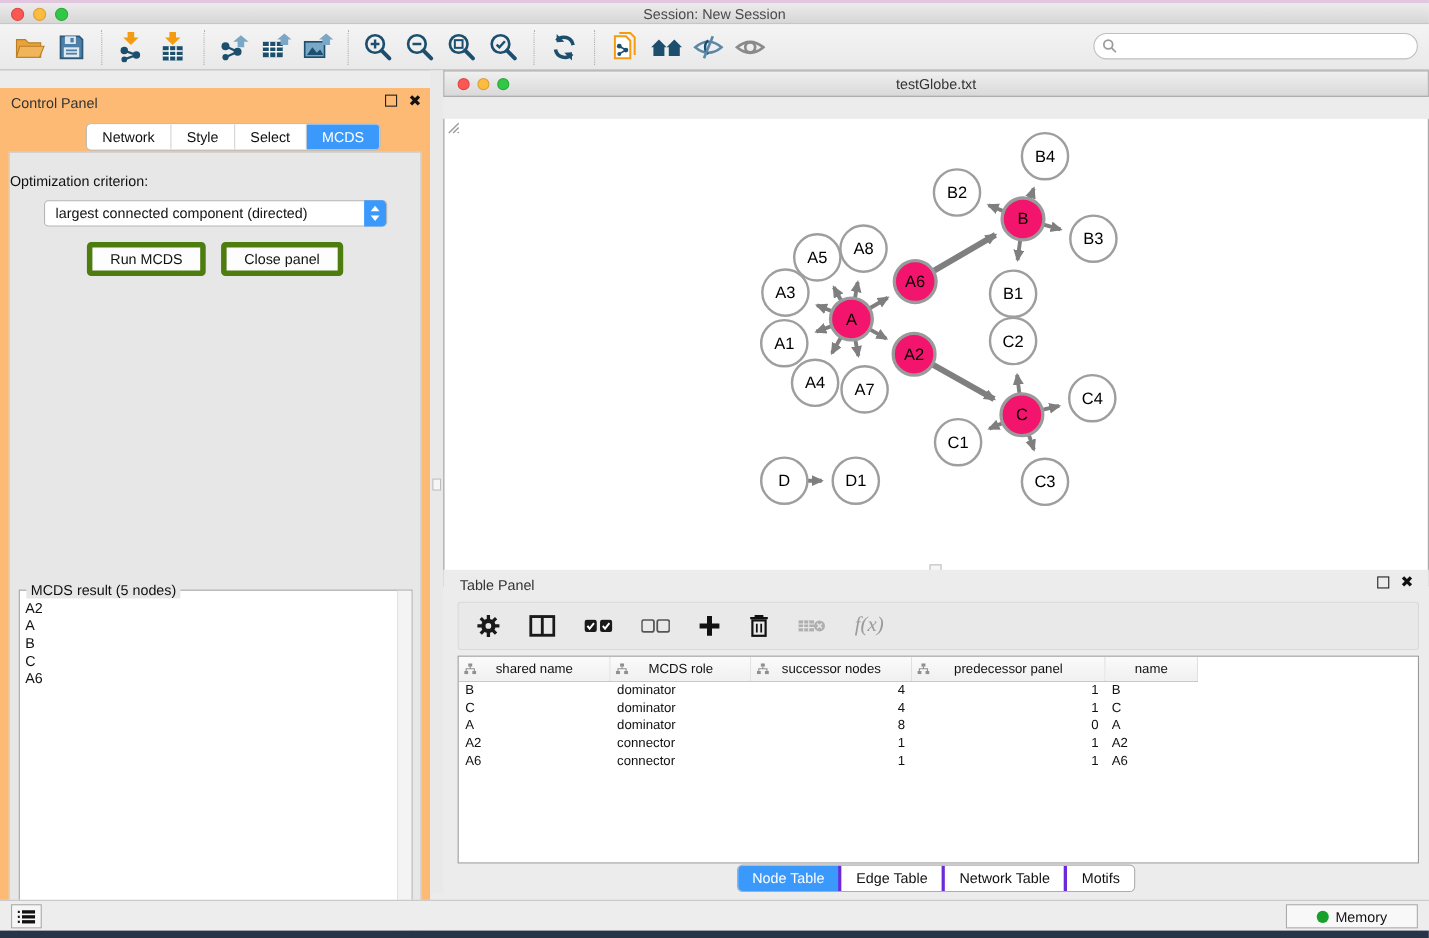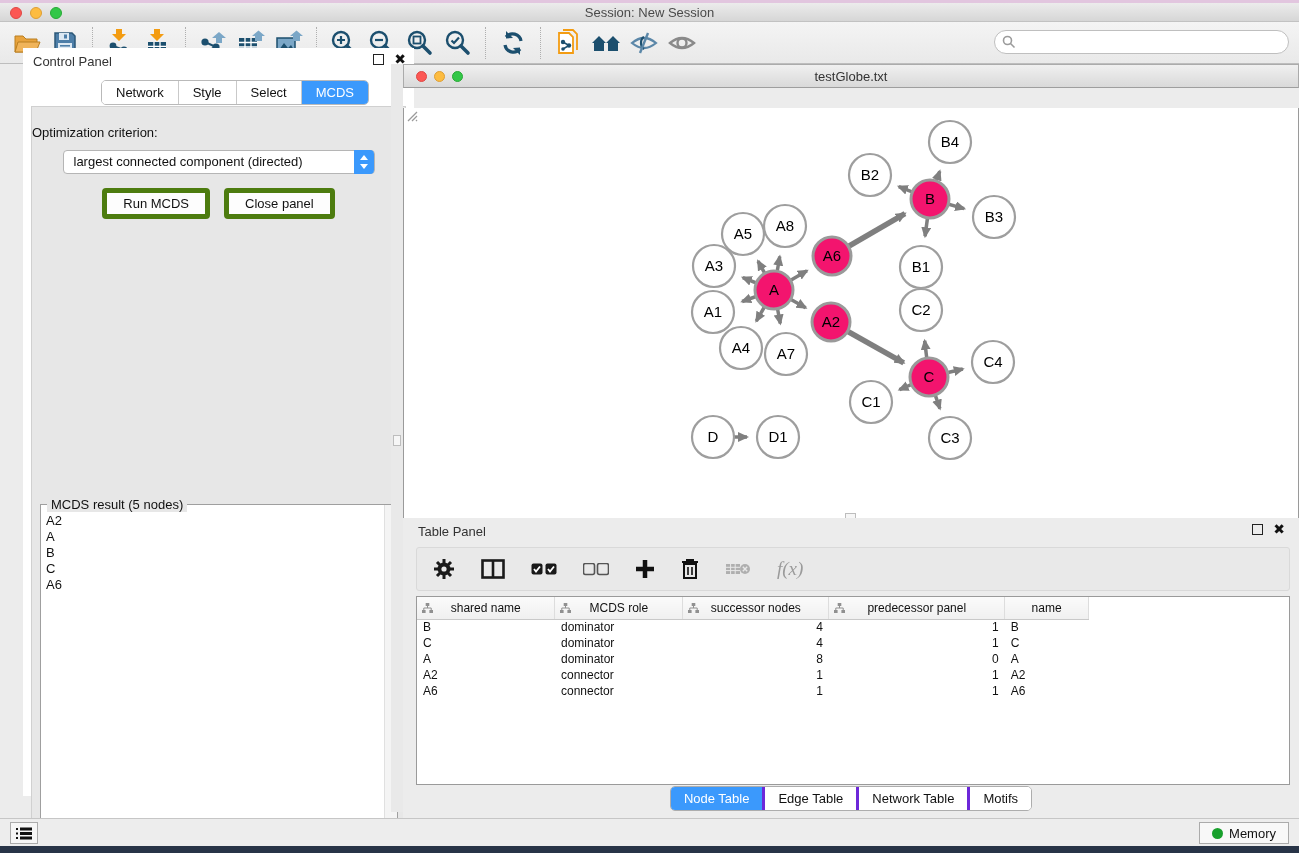--- a/index.html
+++ b/index.html
@@ -17,21 +17,21 @@
   .light.green { background:#33C748; border:1px solid #27AA35; }
 
   .toolbar { position:absolute; left:0; top:22px; width:1299px; height:42px; background:linear-gradient(#F4F4F4,#E9E9E9); border-bottom:1px solid #BDBDBD; display:flex; align-items:center; padding-left:8px; }
   .tbtn { width:38px; height:34px; display:flex; align-items:center; justify-content:center; }
   .tsep { width:1px; height:32px; margin:0 8px; border-left:1px dotted #AFAFAF; }
   .search-wrap { position:absolute; right:10px; top:8px; width:295px; height:24px; }
   .search-wrap input { width:100%; height:100%; border:1px solid #BFBFBF; border-radius:12px; padding-left:26px; font-size:12px; background:#fff; outline:none; }
   .search-glass { position:absolute; left:8px; top:5px; }
 
   
-  .control-panel { position:absolute; left:0; top:48px; width:391px; height:748px; background:#ffffff;margin-left:23px; }
+  .control-panel { position:absolute; left:0; top:80px; width:391px; height:748px; background:#fdba74; }
   .panel-head { position:relative; height:26px; padding:6px 10px 0 10px; font-size:13px; color:#333; }
   .panel-icons { position:absolute; right:8px; top:6px; display:flex; gap:10px; align-items:center; }
   .float-box { width:11px; height:11px; border:1.5px solid #222; background:transparent; }
   .close-x { font-size:14px; font-weight:bold; color:#111; line-height:11px; }
 
   .seg-tabs { position:absolute; left:78px; top:32px; display:flex; border:1px solid #B9B9B9; border-radius:5px; overflow:hidden; background:#fff; }
   .seg { padding:4px 14px; font-size:13px; color:#111; background:#fff; border-right:1px solid #C9C9C9; }
   .seg:last-child { border-right:none; }
   .seg.active { background:#3B99FC; color:#fff; }
 
@@ -77,21 +77,21 @@
   td.l { text-align:left; } td.r { text-align:right; }
   .tp-tabs { position:absolute; left:0; right:0; top:268px; display:flex; justify-content:center; }
   .tp-tabs-inner { display:flex; border:1px solid #ADADAD; border-radius:5px; overflow:hidden; background:#fff; }
   .tp-tab { padding:4px 13px; font-size:13px; color:#111; border-right:3px solid #6d28d9; background:#fff; }
   .tp-tab:last-child { border-right:none; }
   .tp-tab.active { background:#3B99FC; color:#fff; }
 
   
   .statusbar { position:absolute; left:0; top:818px; width:1299px; height:28px; background:#EDEDED; border-top:1px solid #C6C6C6; }
   .list-btn { position:absolute; left:10px; top:3px; width:28px; height:22px; background:#F6F6F6; border:1px solid #ABABAB; display:flex; align-items:center; justify-content:center; }
-  .mem-btn { position:absolute; right:10px; top:3px; height:22px; background:#F8F8F8; border:1px solid #ABABAB; display:flex; align-items:center; gap:6px; padding:0 12px; font-size:13px; color:#111; }
+  .mem-btn { position:absolute; right:10px; top:3px; height:22px; background:#F8F8F8; border:1px solid #ABABAB; display:flex; align-items:center; gap:6px; padding:0 27px; font-size:13px; color:#111; }
   .mem-dot { width:11px; height:11px; border-radius:50%; background:#18A02C; }
   .bottom-strip { position:absolute; left:0; top:846px; width:1299px; height:7px; background:#283447; }
 
   .ic { display:block; }
 </style>
 </head>
 <body>
 
 <div class="top-strip"></div>
 <div class="titlebar">

